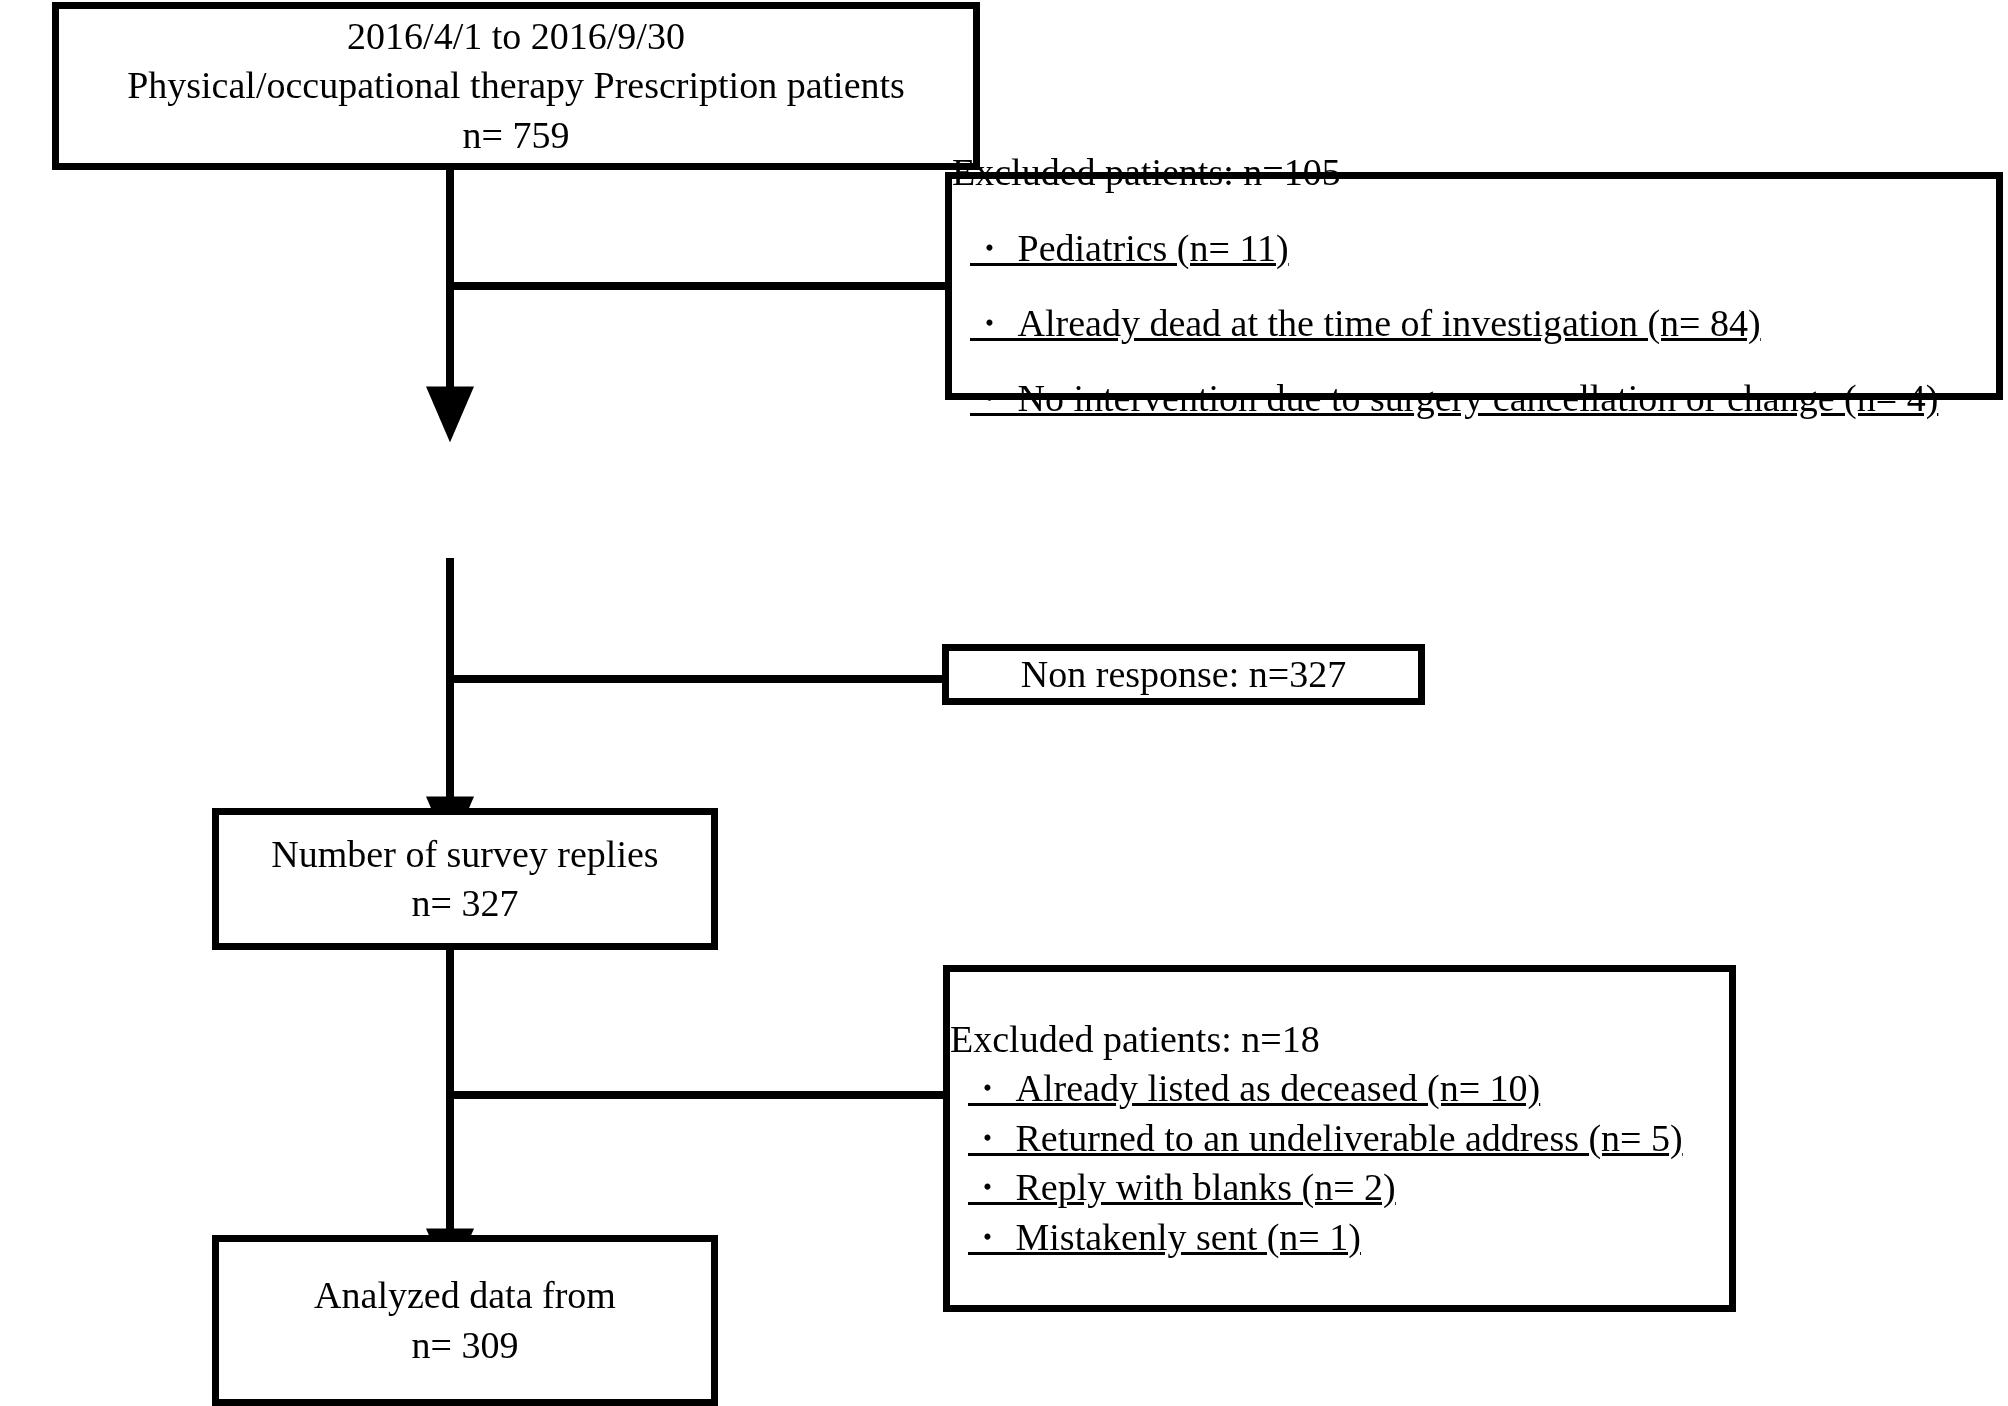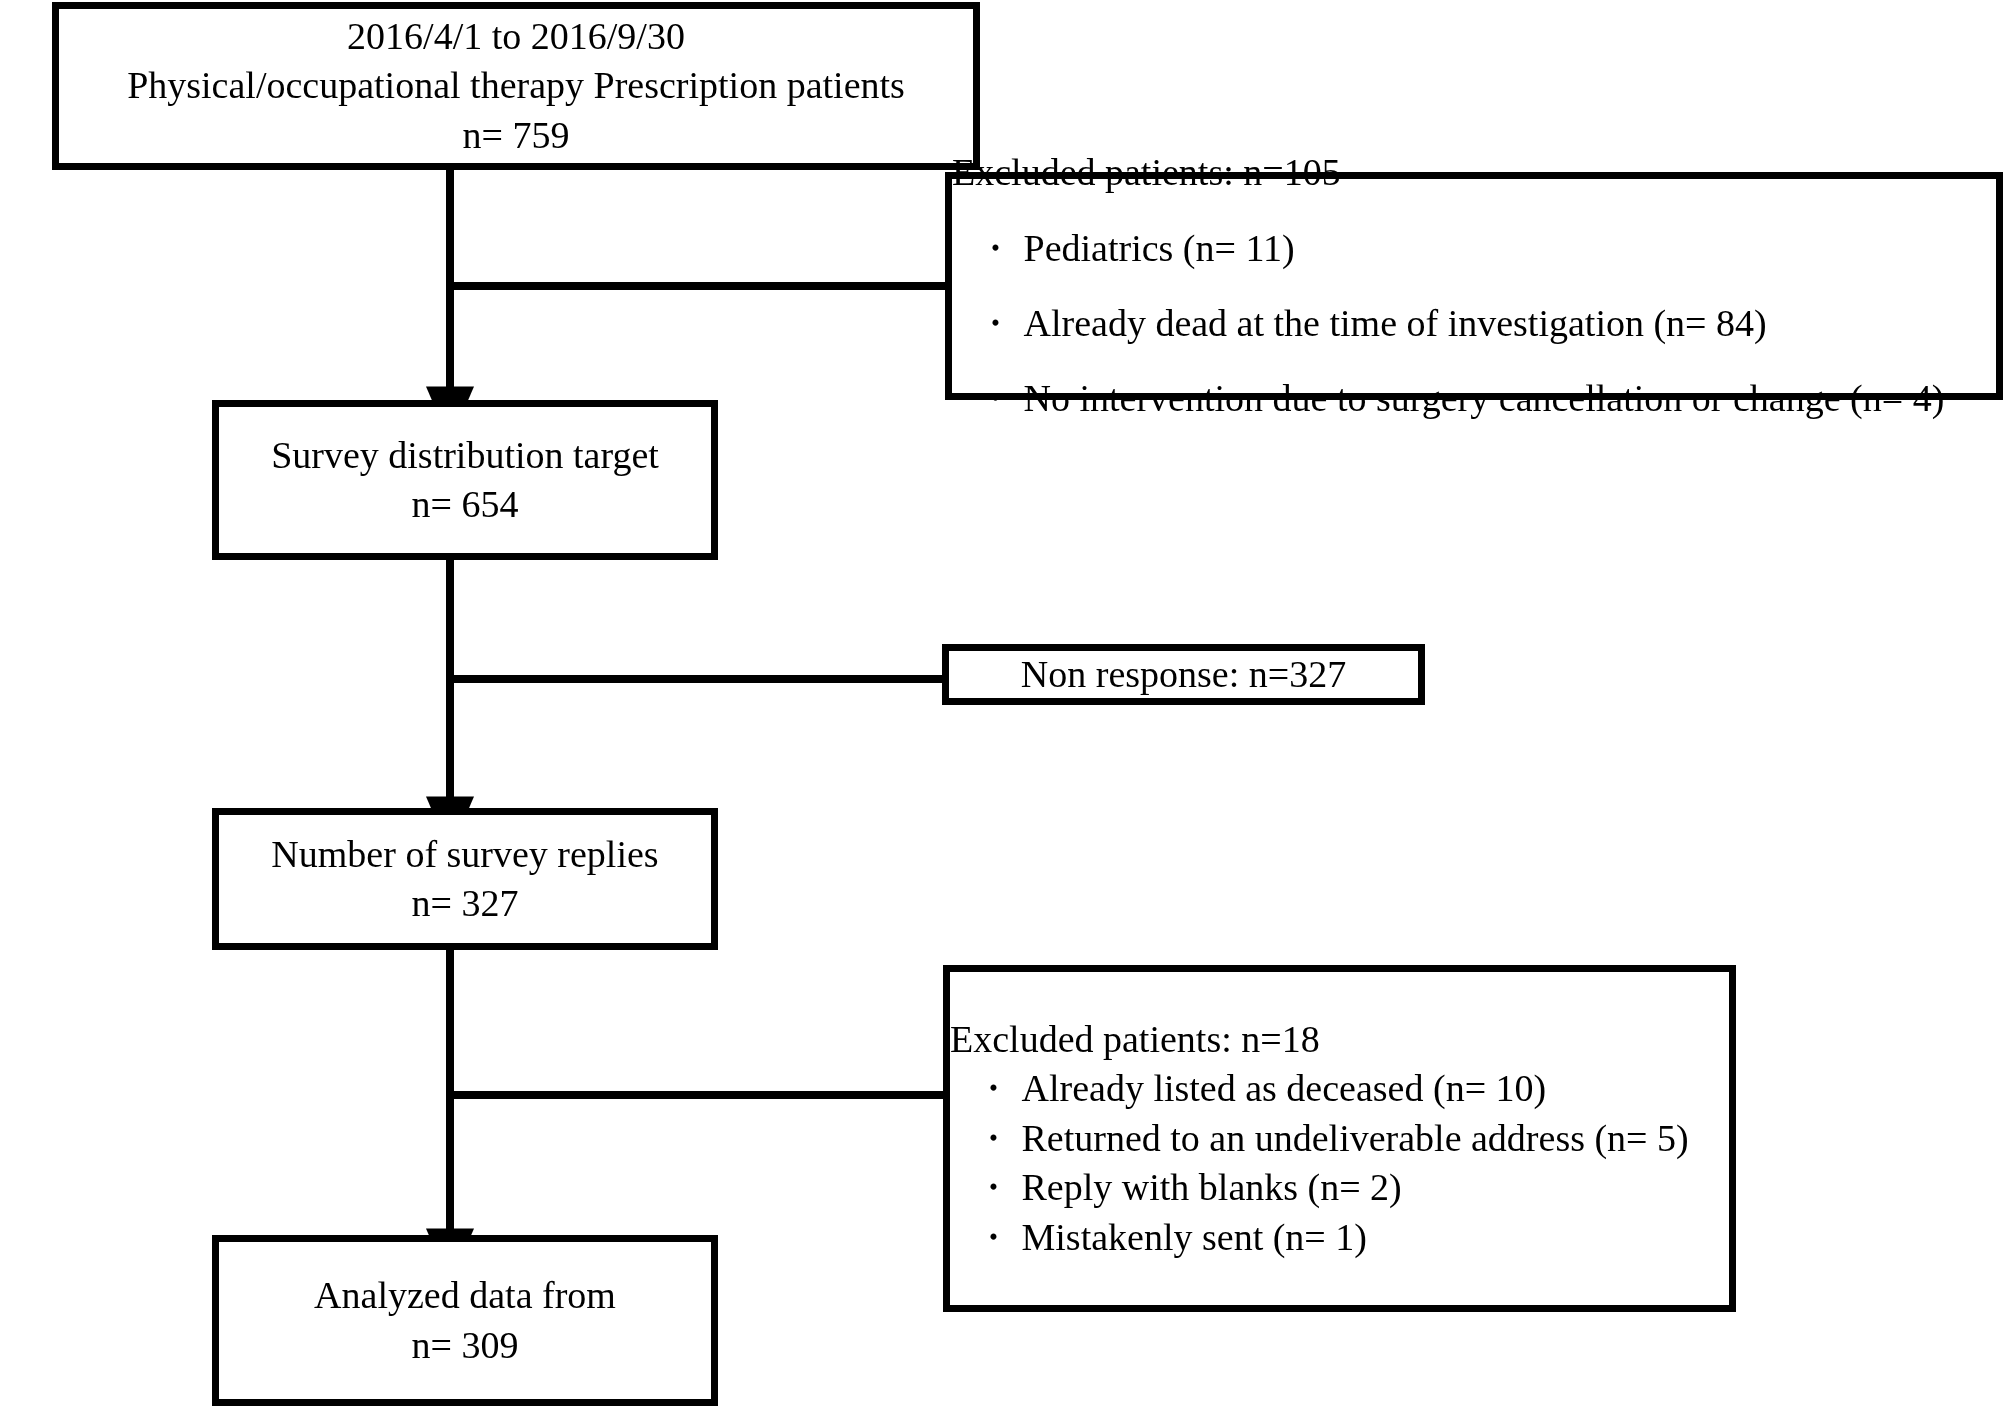--- a/index.html
+++ b/index.html
@@ -34,21 +34,22 @@
   .node-box.centered { align-items: center; text-align: center; }
   .node-box.left     { align-items: flex-start; text-align: left; }
   .node-line {
     font-family: "Liberation Serif", "DejaVu Serif", serif;
     font-size: 38px;
     line-height: 1.30;
     color: #000000;
     white-space: nowrap;
   }
   .node-line.bullet {
-    padding-left: 24px;
+    padding-left: 18px;
+    text-decoration: underline;
   }
   .node-line.heading {
     padding-left: 0;
   }
   .pad-left { padding-left: 22px; }
 </style>
 </head>
 <body>
 
 <div id="canvas">
@@ -79,24 +80,20 @@
     <div class="node-line">n= 759</div>
   </div>
 
   <div class="node-box left" style="left:945px; top:172px; width:1058px; height:228px;gap:26px;">
     <div class="node-line heading pad-left">Excluded patients: n=105</div>
     <div class="node-line bullet pad-left">・ Pediatrics (n= 11)</div>
     <div class="node-line bullet pad-left">・ Already dead at the time of investigation (n= 84)</div>
     <div class="node-line bullet pad-left">・ No intervention due to surgery cancellation or change (n= 4)</div>
   </div>
 
-  <div class="node-box centered" style="left:212px; top:400px; width:506px; height:160px;">
-    <div class="node-line">Survey distribution target</div>
-    <div class="node-line">n= 654</div>
-  </div>
 
   <div class="node-box centered" style="left:942px; top:644px; width:483px; height:61px;">
     <div class="node-line">Non response: n=327</div>
   </div>
 
   <div class="node-box centered" style="left:212px; top:808px; width:506px; height:142px;">
     <div class="node-line">Number of survey replies</div>
     <div class="node-line">n= 327</div>
   </div>
 

